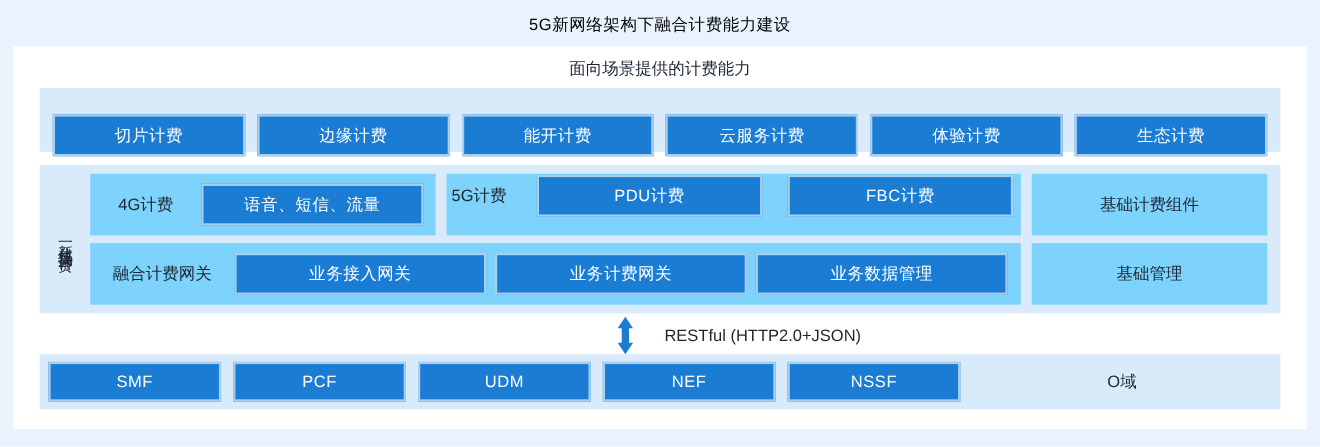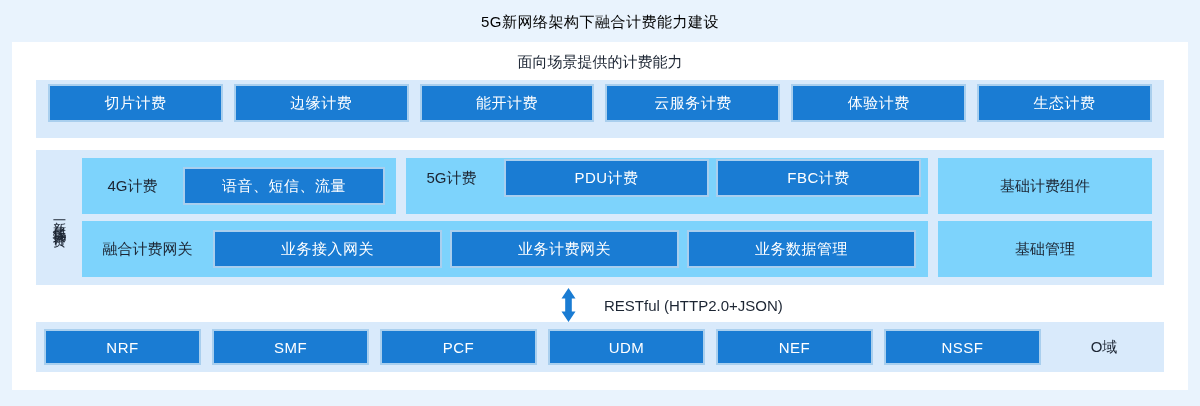--- a/index.html
+++ b/index.html
@@ -19,21 +19,21 @@
     position: absolute; left: 12px; top: 42px; width: 1176px; height: 348px;
     background: #ffffff;
   }
   .cap-header {
     position: absolute; top: 11px; left: 0; width: 100%;
     text-align: center; font-size: 15px; color: #1c2533;
   }
   .band {
     position: absolute; left: 24px; width: 1128px; background: #d9eafb;
   }
-  .band-top { top: 38px; height: 58px; display: flex; gap: 11px; padding: 4px 12px; }
+  .band-top { top: 38px; height: 58px; display: flex; gap: 11px; padding: 24px 12px; }
   .band-mid { top: 108px; height: 135px; display: flex; }
   .band-bottom { top: 280px; height: 50px; display: flex; gap: 11px; padding: 7px 8px; align-items: center; }
 
   .btn {
     background: #1a7cd3; border: 2px solid #a9cfee; color: #ffffff;
     display: flex; align-items: center; justify-content: center;
     font-size: 15px; letter-spacing: .5px; white-space: nowrap;
   }
   .band-top .btn { flex: 1 1 0; height: 38px; }
   .band-bottom .btn { flex: 0 0 157px; height: 36px; }
@@ -48,21 +48,21 @@
   .mid-content {
     flex: 1 1 auto; display: flex; flex-direction: column; gap: 7px;
     padding: 8px 12px 8px 0;
   }
   .mid-row { display: flex; gap: 10px; flex: 1 1 0; }
   .wbox {
     background: #7dd3fc; display: flex; align-items: center;
     font-size: 15px; color: #1c2533;
   }
   .box-4g { flex: 0 0 314px; padding: 0 11px 0 0; }
-  .box-5g { flex: 0 0 522px; padding: 0 7px 16px 0; gap: 7px; }
+  .box-5g { flex: 0 0 522px; padding: 0 7px 16px 0; gap: 23px; }
   .box-gw { flex: 0 0 846px; padding: 0 12px 0 8px; gap: 8px; }
   .side-box { flex: 1 1 auto; justify-content: center; text-align: center; }
   .wbox .grp-label { flex: 1 1 auto; text-align: center; white-space: nowrap; }
   .box-gw .grp-label { flex: 0 0 115px; }
   .wbox .btn { height: 38px; }
   .btn-voice { flex: 0 0 202px; }
   .btn-pdu, .btn-fbc { flex: 0 0 205px; }
   .box-gw .btn { flex: 1 1 0; }
 
   .iface {
@@ -122,21 +122,20 @@
   <div class="iface">
     <span style="display:flex;">
       <svg width="15" height="34" viewBox="0 0 15 34" xmlns="http://www.w3.org/2000/svg">
         <path d="M7.5 0 L14.5 10.5 L10.8 10.5 L10.8 23.5 L14.5 23.5 L7.5 34 L0.5 23.5 L4.2 23.5 L4.2 10.5 L0.5 10.5 Z" fill="#1a7cd3"></path>
       </svg>
     </span>
     <span class="iface-label">RESTful (HTTP2.0+JSON)</span>
   </div>
 
   <div class="band band-bottom">
-    <div class="btn">NRF</div>
     <div class="btn">SMF</div>
     <div class="btn">PCF</div>
     <div class="btn">UDM</div>
     <div class="btn">NEF</div>
     <div class="btn">NSSF</div>
     <div class="o-domain">O域</div>
   </div>
 
 </div>
 

